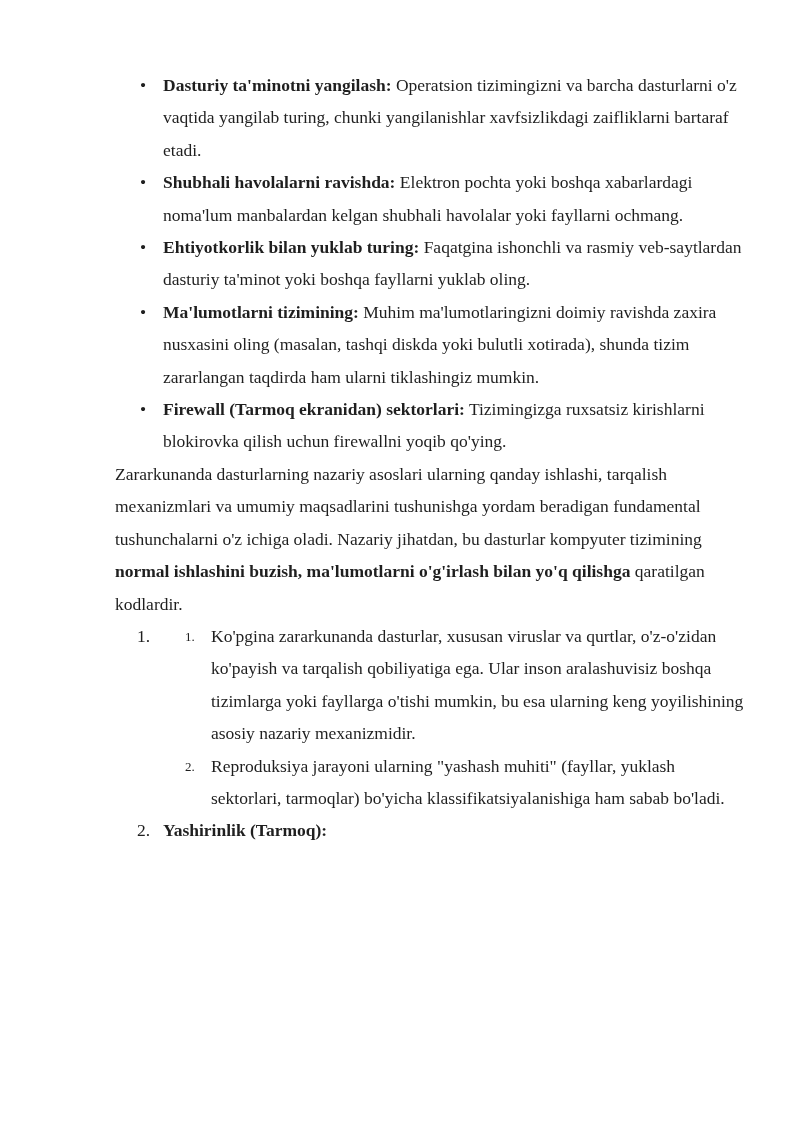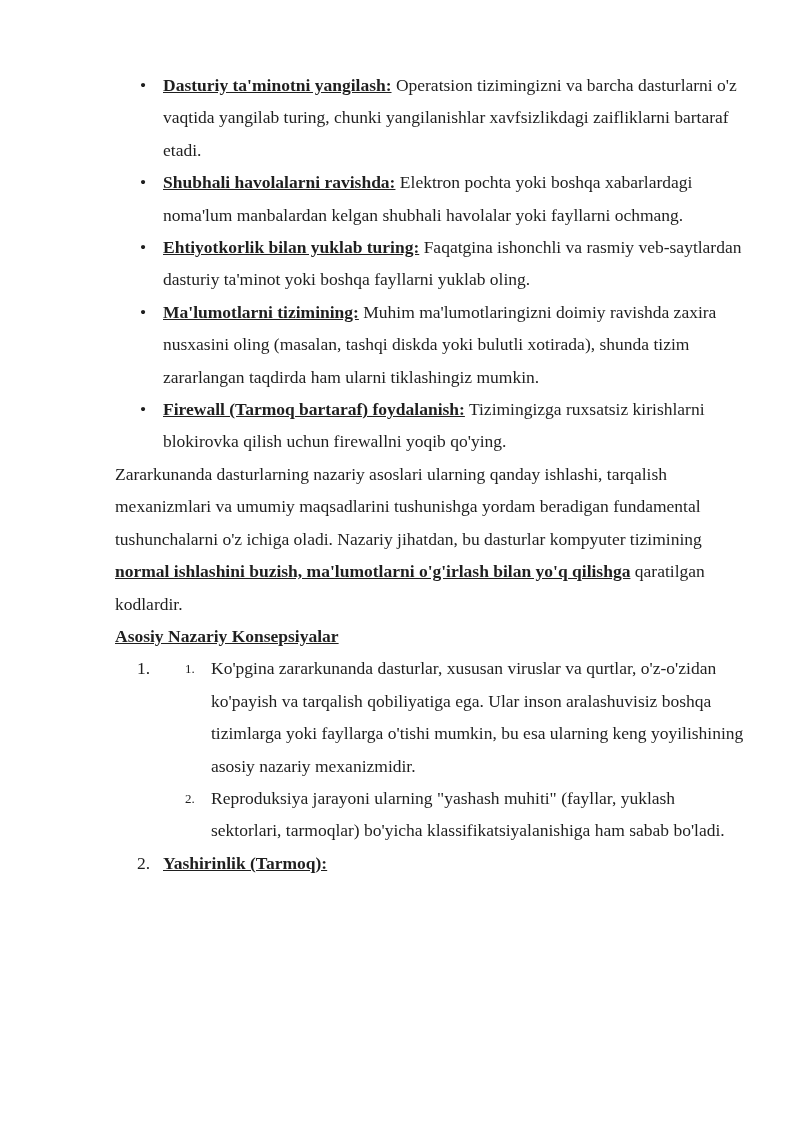--- a/index.html
+++ b/index.html
@@ -21,21 +21,21 @@
   .content {
     padding: 69px 55px 0 115px;
   }
   p, ul, ol, li {
     margin: 0;
     padding: 0;
   }
   ul.bullets, ol.numbered, ol.nested {
     list-style: none;
   }
-  .b { font-weight: bold; text-decoration: underline; }
+  .b { font-weight: bold; }
   
   ul.bullets > li {
     position: relative;
     padding-left: 48px;
   }
   ul.bullets .marker {
     position: absolute;
     left: 25px;
     top: 0;
   }
@@ -74,28 +74,27 @@
       <li>
         <span class="marker">•</span><span class="b">Shubhali havolalarni ravishda:</span><span> Elektron pochta yoki boshqa xabarlardagi noma'lum manbalardan kelgan shubhali havolalar yoki fayllarni ochmang.</span>
       </li>
       <li>
         <span class="marker">•</span><span class="b">Ehtiyotkorlik bilan yuklab turing:</span><span> Faqatgina ishonchli va rasmiy veb-saytlardan dasturiy ta'minot yoki boshqa fayllarni yuklab oling.</span>
       </li>
       <li>
         <span class="marker">•</span><span class="b">Ma'lumotlarni tizimining:</span><span> Muhim ma'lumotlaringizni doimiy ravishda zaxira nusxasini oling (masalan, tashqi diskda yoki bulutli xotirada), shunda tizim zararlangan taqdirda ham ularni tiklashingiz mumkin.</span>
       </li>
       <li>
-        <span class="marker">•</span><span class="b">Firewall (Tarmoq bartaraf) foydalanish:</span><span> Tizimingizga ruxsatsiz kirishlarni blokirovka qilish uchun firewallni yoqib qo'ying.</span>
+        <span class="marker">•</span><span class="b">Firewall (Tarmoq ekranidan) sektorlari:</span><span> Tizimingizga ruxsatsiz kirishlarni blokirovka qilish uchun firewallni yoqib qo'ying.</span>
       </li>
     </ul>
 
 
     <p><span>Zararkunanda dasturlarning nazariy asoslari ularning qanday ishlashi, tarqalish mexanizmlari va umumiy maqsadlarini tushunishga yordam beradigan fundamental tushunchalarni o'z ichiga oladi. Nazariy jihatdan, bu dasturlar kompyuter tizimining </span><span class="b">normal ishlashini buzish, ma'lumotlarni o'g'irlash bilan yo'q qilishga</span><span> qaratilgan kodlardir.</span></p>
 
-    <p class="b">Asosiy Nazariy Konsepsiyalar</p>
 
     <ol class="numbered">
       <li>
         <span class="num">1.</span>
         <ol class="nested">
           <li>
             <span class="num">1.</span><span>Ko'pgina zararkunanda dasturlar, xususan viruslar va qurtlar, o'z-o'zidan ko'payish va tarqalish qobiliyatiga ega. Ular inson aralashuvisiz boshqa tizimlarga yoki fayllarga o'tishi mumkin, bu esa ularning keng yoyilishining asosiy nazariy mexanizmidir.</span>
           </li>
           <li>
             <span class="num">2.</span><span>Reproduksiya jarayoni ularning "yashash muhiti" (fayllar, yuklash sektorlari, tarmoqlar) bo'yicha klassifikatsiyalanishiga ham sabab bo'ladi.</span>

